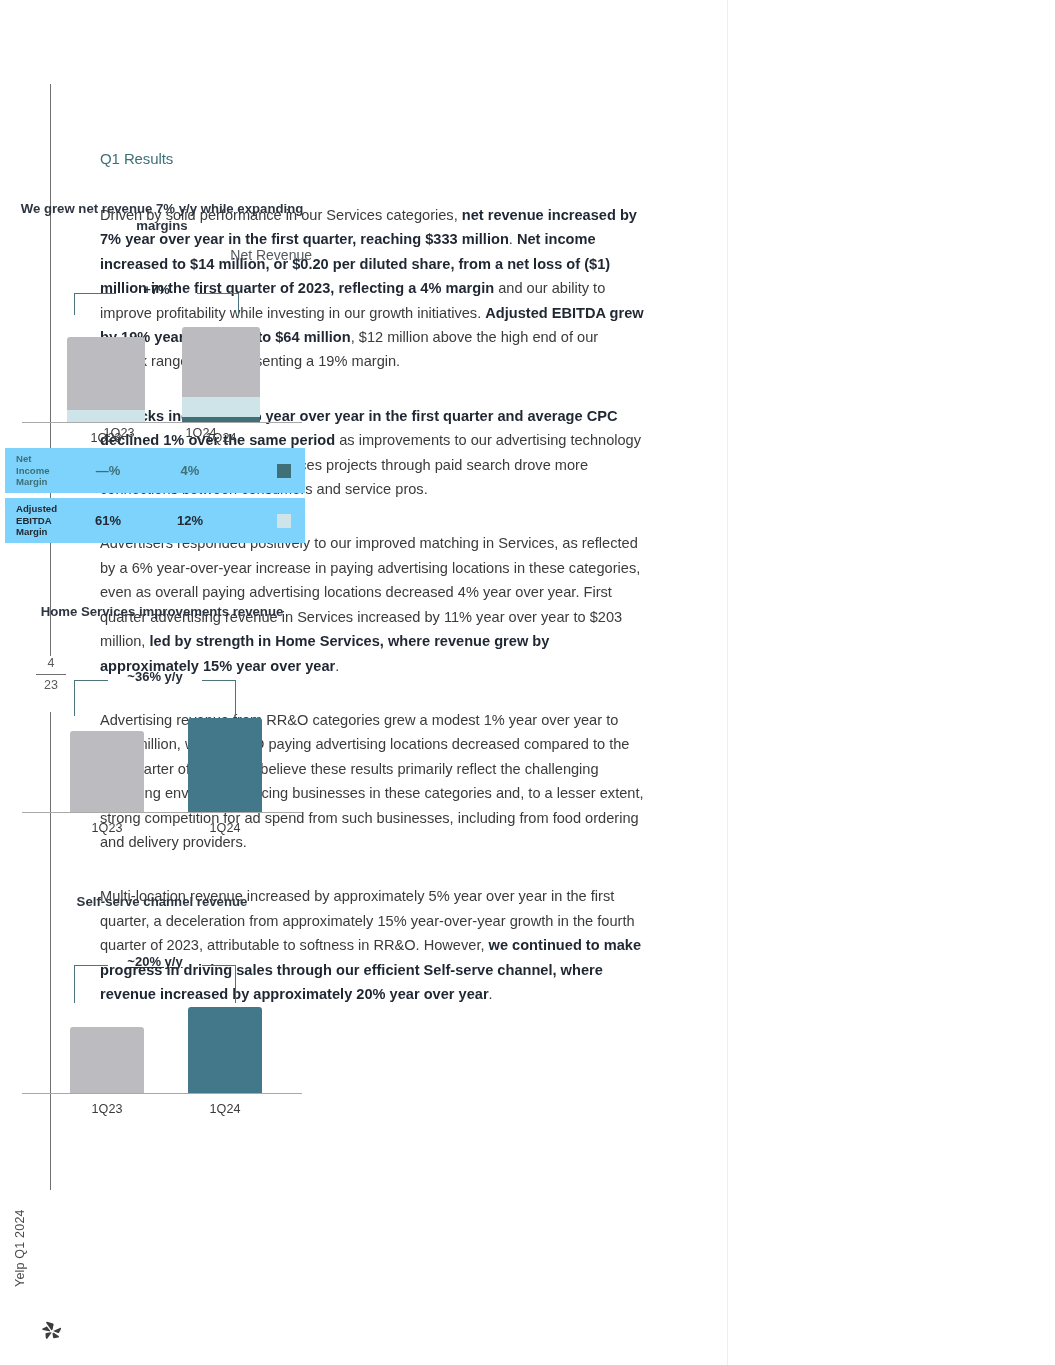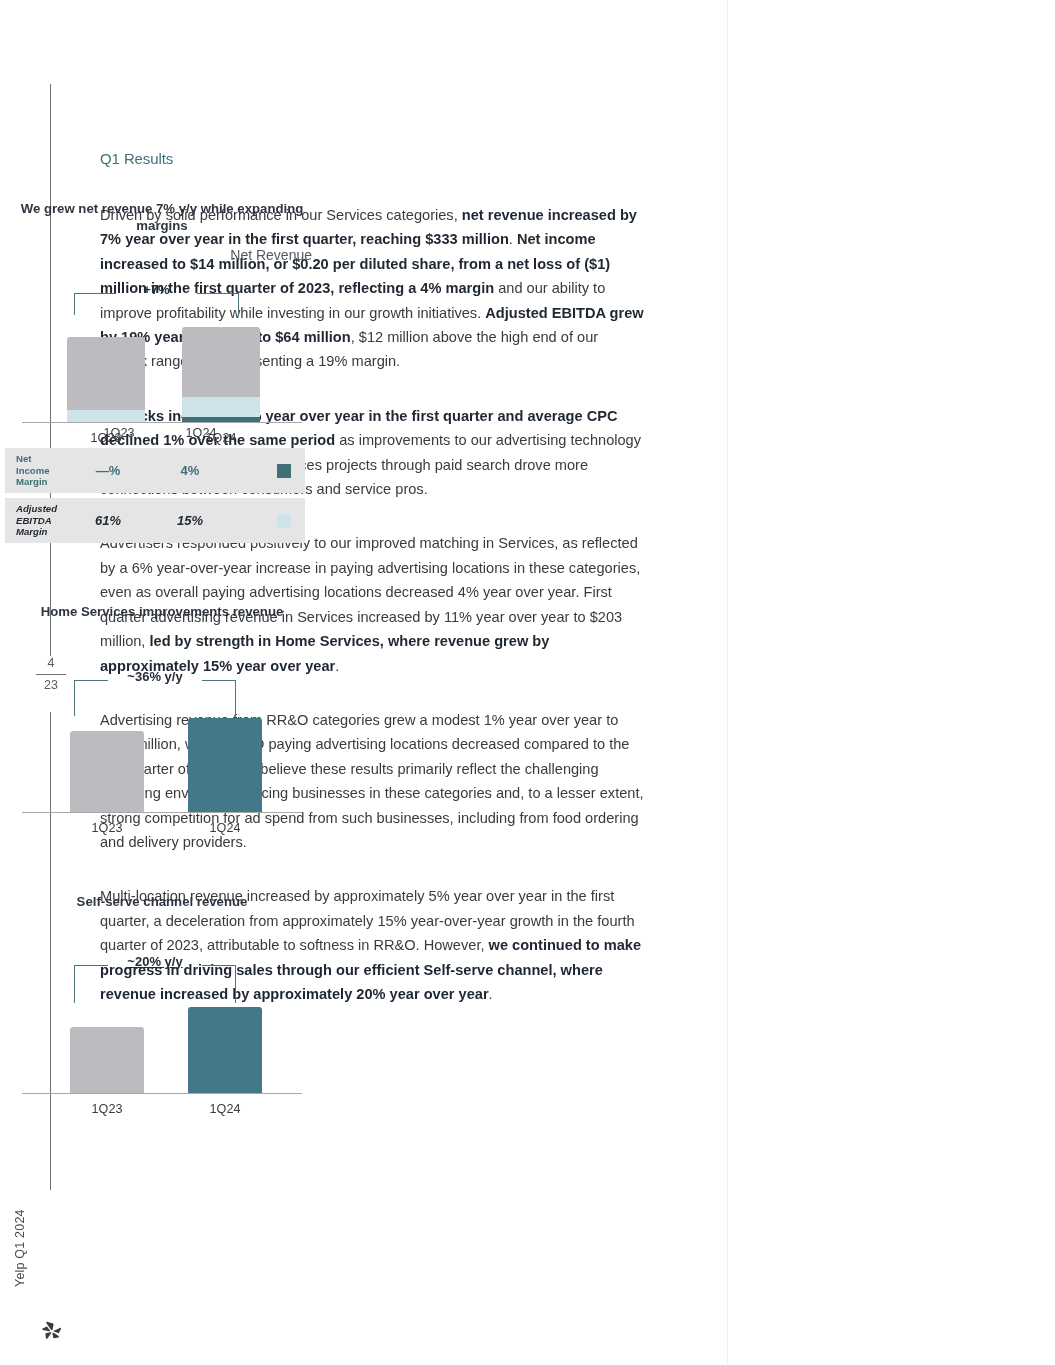--- a/index.html
+++ b/index.html
@@ -109,23 +109,23 @@
   .bracket .lbl {
     position: absolute; top: -11px;
     font-size: 13px; font-weight: bold; color: #232c36;
     text-align: center; white-space: nowrap;
   }
 
   
   .mtable { position: absolute; left: 5px; width: 300px; }
   .mrow {
     position: relative; display: flex; align-items: center;
-    height: 45px; background: #e5e5e5;
-  }
-  .mrow.gap { margin-top: 5px; font-style: italic; }
+    height: 45px; background: #7dd3fc;
+  }
+  .mrow.gap { margin-top: 5px; }
   .mlabel {
     width: 62px; padding-left: 11px;
     font-size: 9.6px; font-weight: bold; line-height: 11.6px;
   }
   .mlabel.teal { color: #3e7077; }
   .mlabel.dark { color: #222a33; }
   .mval {
     width: 82px; text-align: center;
     font-size: 13px; font-weight: bold;
   }
@@ -213,21 +213,21 @@
   <div class="mtable" style="top:448px;">
     <div class="mrow">
       <div class="mlabel teal">Net Income Margin</div>
       <div class="mval teal">—%</div>
       <div class="mval teal">4%</div>
       <span class="swatch sw-dark"></span>
     </div>
     <div class="mrow gap">
       <div class="mlabel dark">Adjusted EBITDA Margin</div>
       <div class="mval dark">61%</div>
-      <div class="mval dark">15%</div>
+      <div class="mval dark">12%</div>
       <span class="swatch sw-light"></span>
     </div>
   <div class="col-head" style="left: 73px; top: -22px;">1Q23</div>
       <div class="col-head" style="left: 155px; top: -22px;">1Q24</div>
     </div>
 
   <div class="chart-block" style="top:603px;height:240px;">
     <div class="chart-title">Home Services improvements revenue</div>
 
     <div class="plot" style="position:absolute;left:0;top:55px;width:300px;height:175px;">

